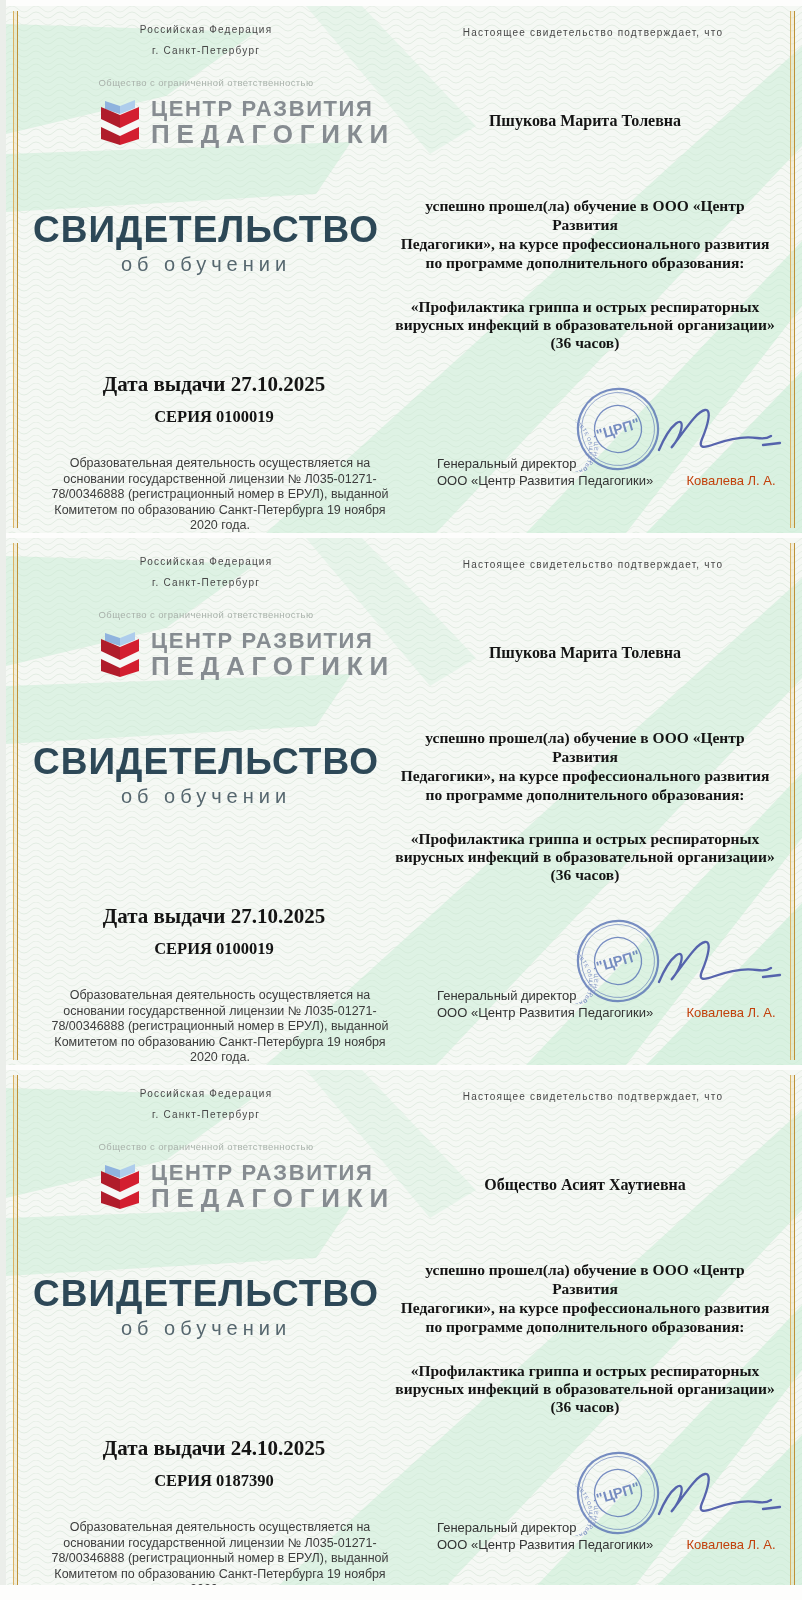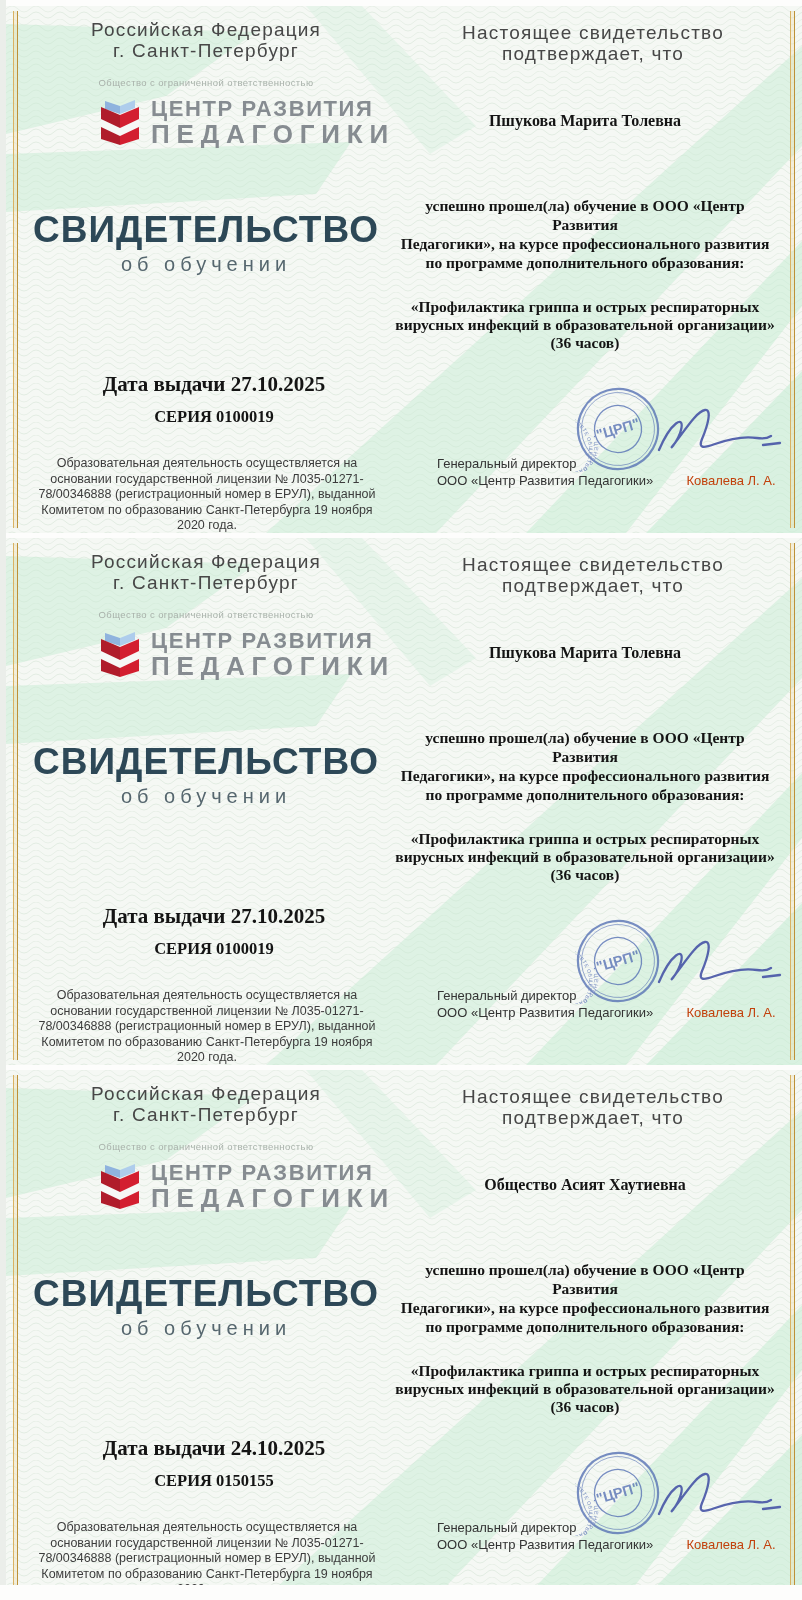--- a/index.html
+++ b/index.html
@@ -10,21 +10,21 @@
 
   .cert{position:absolute;left:6px;width:796px;height:527px;background:#f5f8f4;overflow:hidden;}
   .cert-1{top:6px}.cert-2{top:538px}.cert-3{top:1070px}
 
   .bgsvg{position:absolute;left:0;top:0;width:796px;height:527px;}
   .gold{position:absolute;top:5px;bottom:5px;width:3px;
         border-left:1px solid #d9b263;border-right:1px solid #bd9138;background:rgba(240,222,168,.35);z-index:1;}
   .gold.l{left:7px}.gold.r{right:7px}
 
   .abs{position:absolute;z-index:2;}
-  .hdr{font-size:19px;line-height:21px;color:#474747;letter-spacing:1.2px;text-align:center;}
+  .hdr{font-size:10px;line-height:21px;color:#474747;letter-spacing:1.2px;text-align:center;}
   .hdr-left{left:20px;top:13px;width:360px;}
   .hdr-right{left:392px;top:16px;width:390px;}
 
   .ooo{left:20px;top:71px;width:360px;text-align:center;font-size:9.5px;color:#a8b1aa;letter-spacing:.4px;}
 
   .logo{left:92px;top:79px;display:flex;align-items:flex-start;margin-top:12px;}
   .logo-icon{width:44px;height:48px;flex:0 0 auto;}
   .logo-text{margin-left:9px;color:#868c91;font-weight:600;}
   .lt1{font-size:22px;letter-spacing:1.6px;line-height:23px;}
   .lt2{font-size:26px;letter-spacing:6.8px;line-height:23px;margin-top:3px;}
@@ -34,21 +34,21 @@
   .doc-subtitle{left:8px;top:247px;width:384px;text-align:center;font-size:20px;
                 letter-spacing:5px;color:#55666e;}
 
   .serif{font-family:"Liberation Serif",serif;font-weight:bold;color:#141414;text-align:center;}
   .holder-name{left:389px;top:106px;width:380px;font-size:16px;}
   .body-text{left:389px;top:190px;width:380px;font-size:15.5px;line-height:19px;}
   .course{left:389px;top:292px;width:380px;font-size:15.5px;line-height:18px;}
   .issue-date{left:18px;top:366px;width:380px;font-size:21px;}
   .series{left:18px;top:401px;width:380px;font-size:16.5px;}
 
-  .license{left:23px;top:450px;width:356px;text-align:center;font-size:12.5px;
+  .license{left:36px;top:450px;width:356px;text-align:center;font-size:12.5px;
            line-height:15.5px;color:#3c3c3c;}
   .director{left:431px;top:449px;font-size:13px;line-height:17px;color:#333;}
   .signer{left:660px;top:467px;width:130px;text-align:center;font-size:13px;color:#c2410c;}
 
   .stamp{left:569px;top:380px;width:86px;height:86px;z-index:3;}
   .signature{left:645px;top:396px;width:132px;height:62px;z-index:4;}
 </style>
 </head>
 <body>
 
@@ -299,21 +299,21 @@
     <div>по программе дополнительного образования:</div>
   </div>
 
   <div class="abs serif course">
     <div>«Профилактика гриппа и острых респираторных</div>
     <div>вирусных инфекций в образовательной организации»</div>
     <div>(36 часов)</div>
   </div>
 
   <div class="abs serif issue-date">Дата выдачи 24.10.2025</div>
-  <div class="abs serif series">СЕРИЯ 0150155</div>
+  <div class="abs serif series">СЕРИЯ 0187390</div>
 
   <div class="abs license">
     <div>Образовательная деятельность осуществляется на</div>
     <div>основании государственной лицензии № Л035-01271-</div>
     <div>78/00346888 (регистрационный номер в ЕРУЛ), выданной</div>
     <div>Комитетом по образованию Санкт-Петербурга 19 ноября 2020 года.</div>
   </div>
 
   <div class="abs director">
     <div>Генеральный директор</div>

